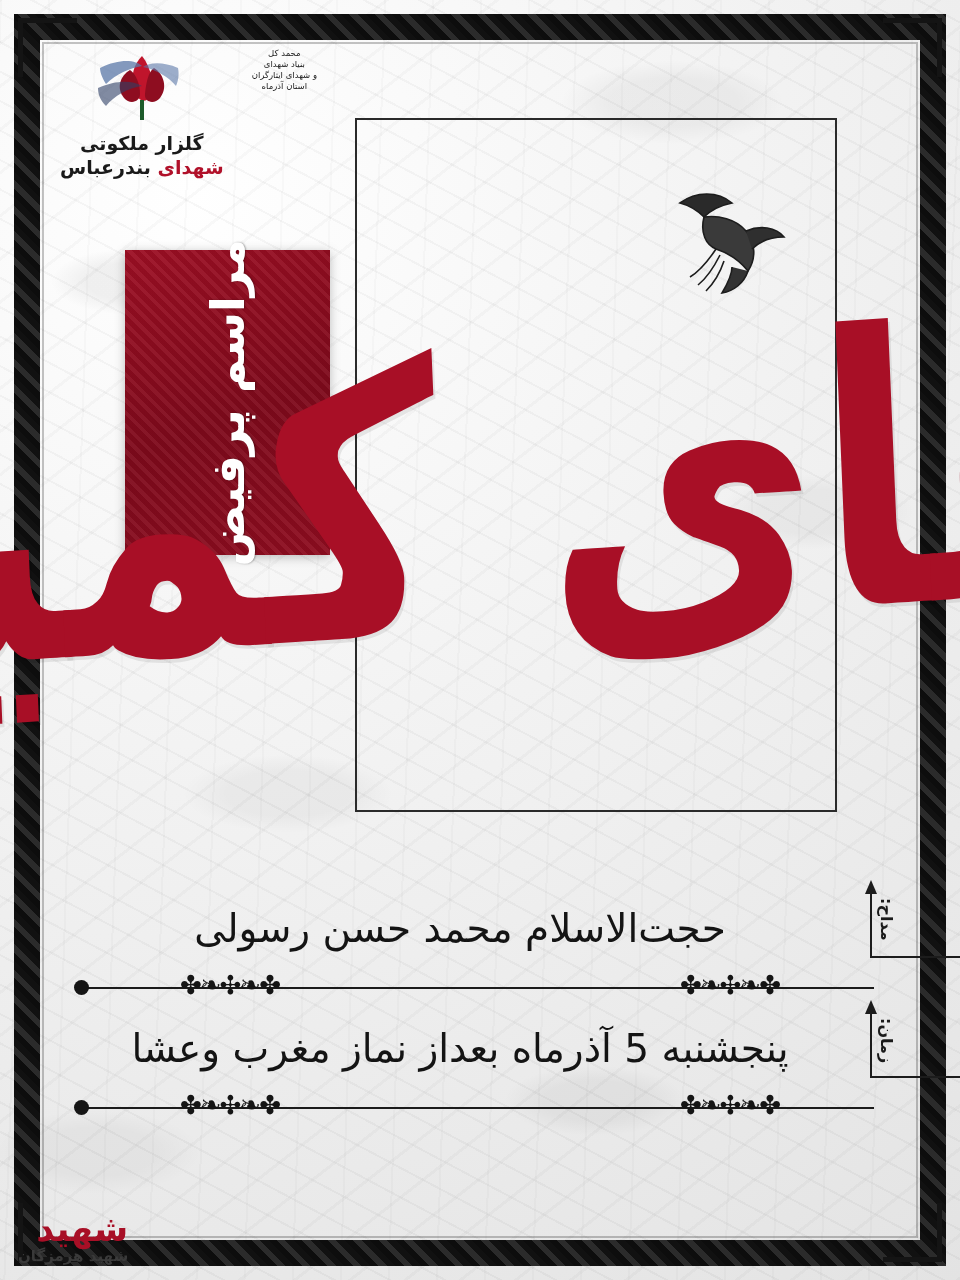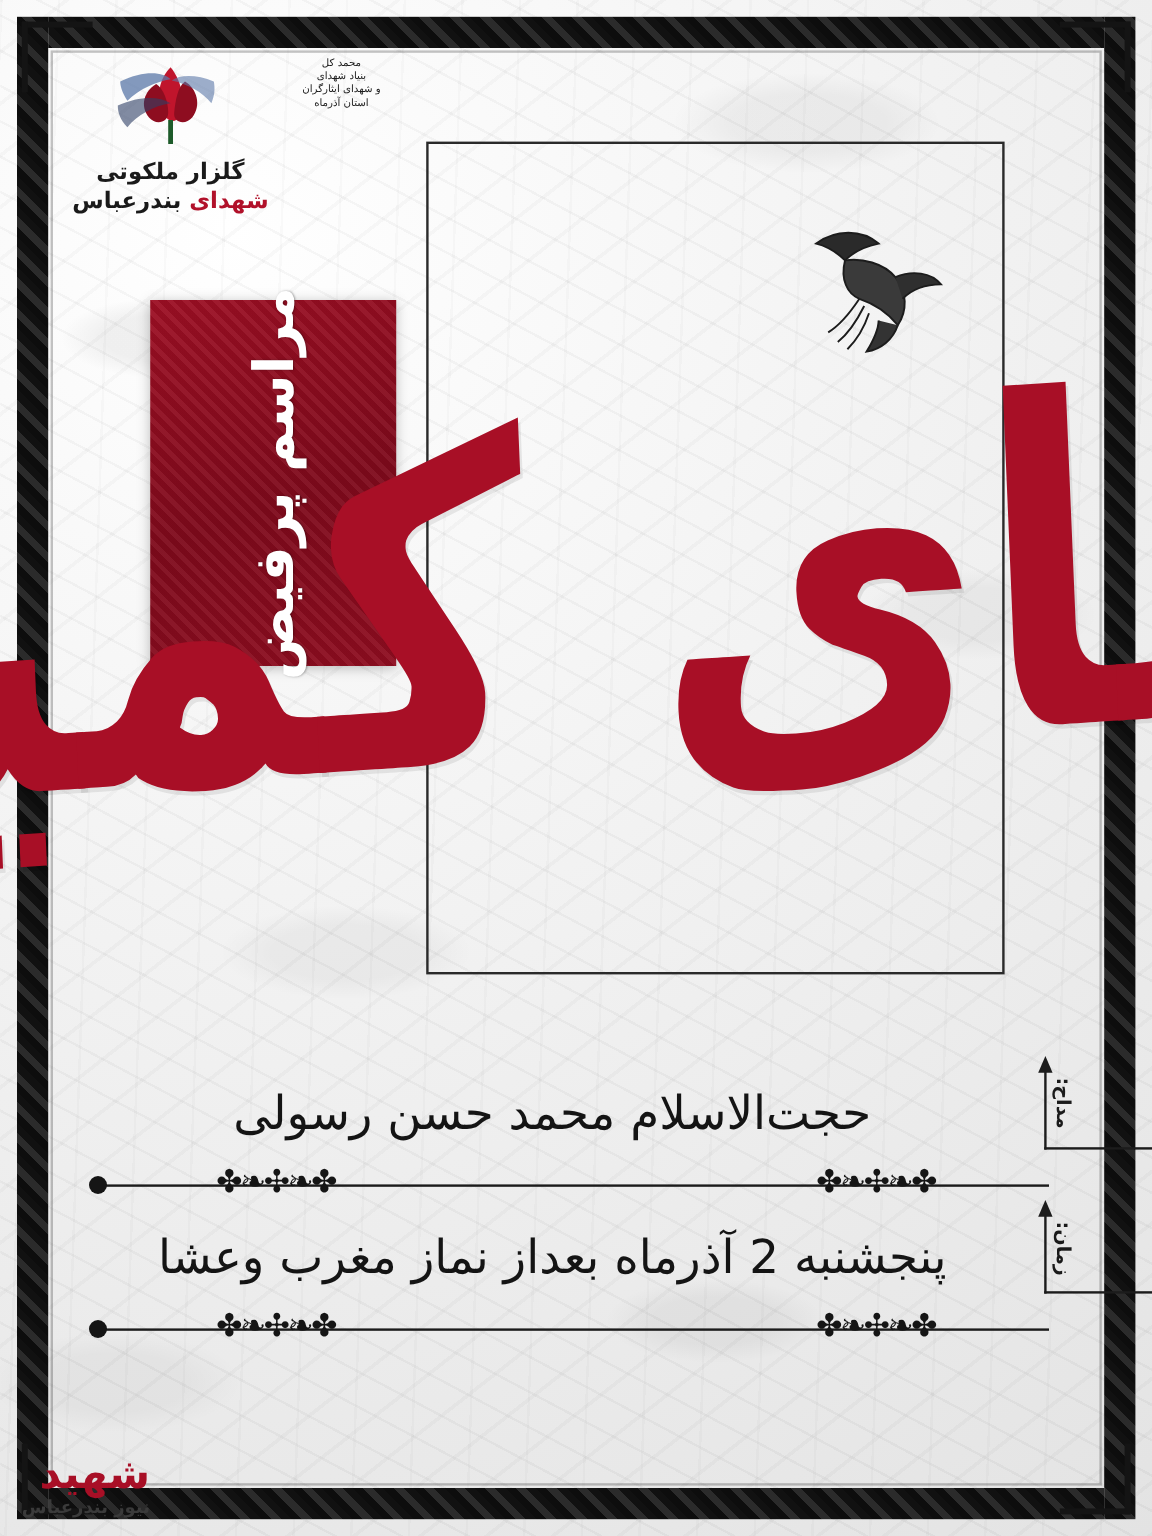--- a/index.html
+++ b/index.html
@@ -283,31 +283,31 @@
     <div class="divider">
       <div class="line"></div>
       <div class="dot"></div>
       <div class="orn orn-a">✤❧✣❧✤</div>
       <div class="orn orn-b">✤❧✣❧✤</div>
     </div>
 
     <div class="info-row">
       <div class="label-bracket"></div>
       <div class="info-label">زمان:</div>
-      <div class="info-text">پنجشنبه 2 آذرماه بعداز نماز مغرب وعشا</div>
+      <div class="info-text">پنجشنبه 5 آذرماه بعداز نماز مغرب وعشا</div>
     </div>
 
     <div class="divider">
       <div class="line"></div>
       <div class="dot"></div>
       <div class="orn orn-a">✤❧✣❧✤</div>
       <div class="orn orn-b">✤❧✣❧✤</div>
     </div>
 
   </div>
 
 
   <div class="watermark">
     <div class="wm-main">شهید</div>
-    <div class="wm-sub">نیوز بندرعباس</div>
+    <div class="wm-sub">شهید هرمزگان</div>
   </div>
 
 </div>
 
 </body></html>

